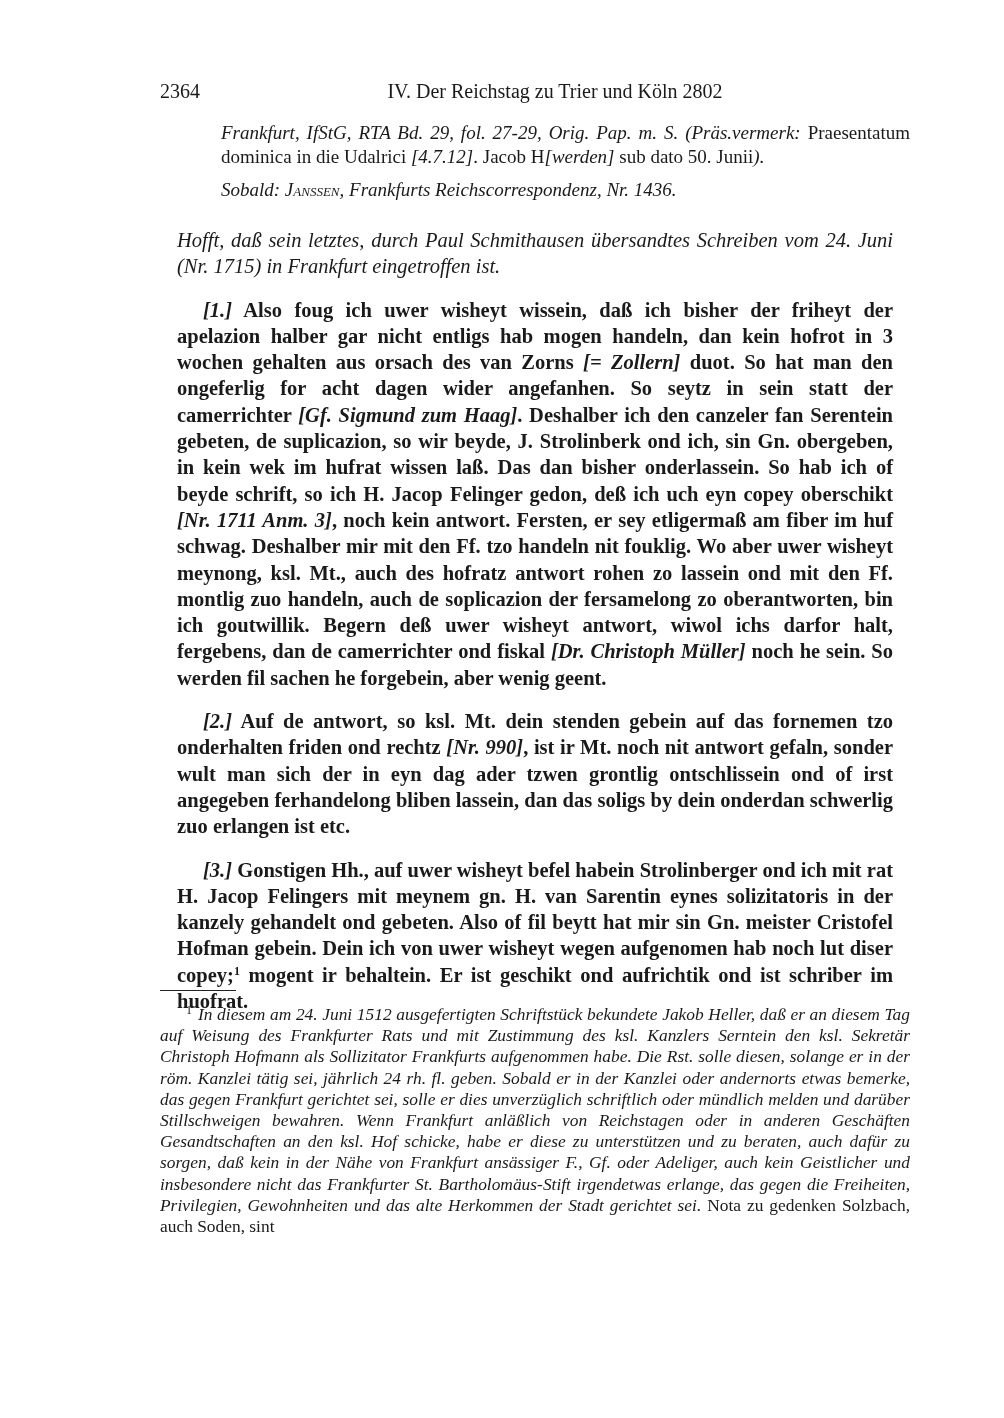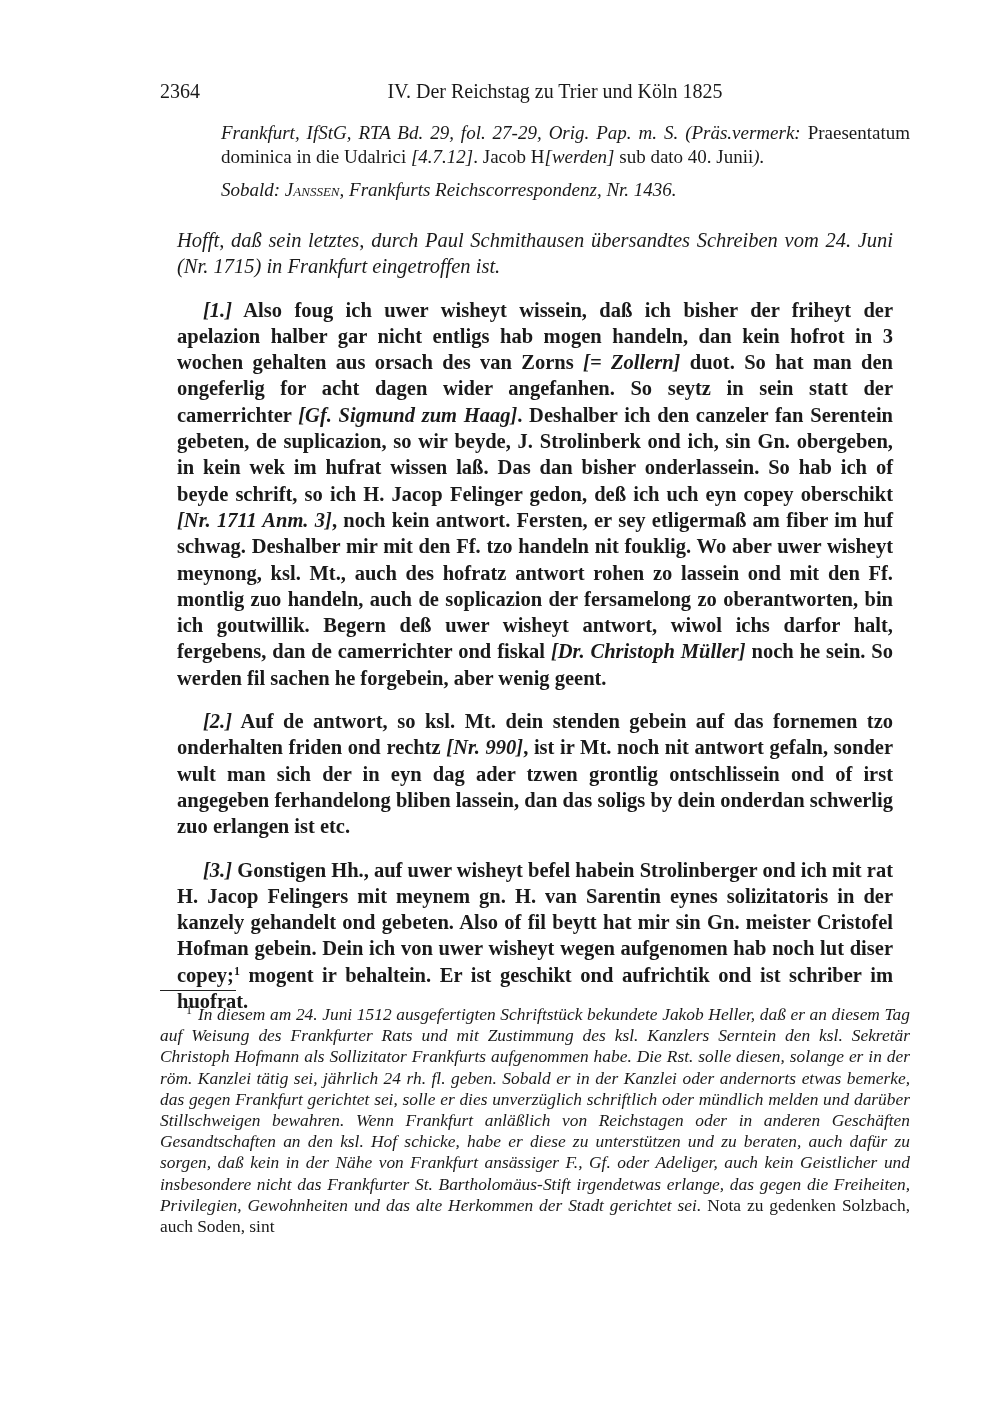--- a/index.html
+++ b/index.html
@@ -29,24 +29,24 @@
   .footnote .up { font-style: normal; }
   sup.ref { font-size: 12px; vertical-align: 7px; line-height: 0; }
 </style>
 </head>
 <body>
 
 <div class="page">
 
   <div class="running-head">
     <span class="page-number">2364</span>
-    <span class="head-title">IV. Der Reichstag zu Trier und Köln 1825</span>
+    <span class="head-title">IV. Der Reichstag zu Trier und Köln 2802</span>
   </div>
 
-  <div class="source source-1"><span class="it">Frankfurt, IfStG, RTA Bd. 29, fol. 27-29, Orig. Pap. m. S. (Präs.vermerk:</span><span> Praesentatum dominica in die Udalrici </span><span class="it">[4.7.12]</span><span>. Jacob H</span><span class="it">[werden]</span><span> sub dato 40. Junii</span><span class="it">).</span></div>
+  <div class="source source-1"><span class="it">Frankfurt, IfStG, RTA Bd. 29, fol. 27-29, Orig. Pap. m. S. (Präs.vermerk:</span><span> Praesentatum dominica in die Udalrici </span><span class="it">[4.7.12]</span><span>. Jacob H</span><span class="it">[werden]</span><span> sub dato 50. Junii</span><span class="it">).</span></div>
 
   <div class="source source-2"><span class="it">Sobald:</span> <span class="sc">Janssen</span><span class="it">, Frankfurts Reichscorrespondenz, Nr. 1436.</span></div>
 
   <div class="body-text">
     <p class="summary">Hofft, daß sein letztes, durch Paul Schmithausen übersandtes Schreiben vom 24. Juni (Nr. 1715) in Frankfurt eingetroffen ist.</p>
 
     <p class="para"><span class="it">[1.]</span><span> Also foug ich uwer wisheyt wissein, daß ich bisher der friheyt der apelazion halber gar nicht entligs hab mogen handeln, dan kein hofrot in 3 wochen gehalten aus orsach des van Zorns </span><span class="it">[= Zollern]</span><span> duot. So hat man den ongeferlig for acht dagen wider angefanhen. So seytz in sein statt der camerrichter </span><span class="it">[Gf. Sigmund zum Haag]</span><span>. Deshalber ich den canzeler fan Serentein gebeten, de suplicazion, so wir beyde, J. Strolinberk ond ich, sin Gn. obergeben, in kein wek im hufrat wissen laß. Das dan bisher onderlassein. So hab ich of beyde schrift, so ich H. Jacop Felinger gedon, deß ich uch eyn copey oberschikt </span><span class="it">[Nr. 1711 Anm. 3]</span><span>, noch kein antwort. Fersten, er sey etligermaß am fiber im huf schwag. Deshalber mir mit den Ff. tzo handeln nit fouklig. Wo aber uwer wisheyt meynong, ksl. Mt., auch des hofratz antwort rohen zo lassein ond mit den Ff. montlig zuo handeln, auch de soplicazion der fersamelong zo oberantworten, bin ich goutwillik. Begern deß uwer wisheyt antwort, wiwol ichs darfor halt, fergebens, dan de camerrichter ond fiskal </span><span class="it">[Dr. Christoph Müller]</span><span> noch he sein. So werden fil sachen he forgebein, aber wenig geent.</span></p>
 
     <p class="para"><span class="it">[2.]</span><span> Auf de antwort, so ksl. Mt. dein stenden gebein auf das fornemen tzo onderhalten friden ond rechtz </span><span class="it">[Nr. 990]</span><span>, ist ir Mt. noch nit antwort gefaln, sonder wult man sich der in eyn dag ader tzwen grontlig ontschlissein ond of irst angegeben ferhandelong bliben lassein, dan das soligs by dein onderdan schwerlig zuo erlangen ist etc.</span></p>
 

